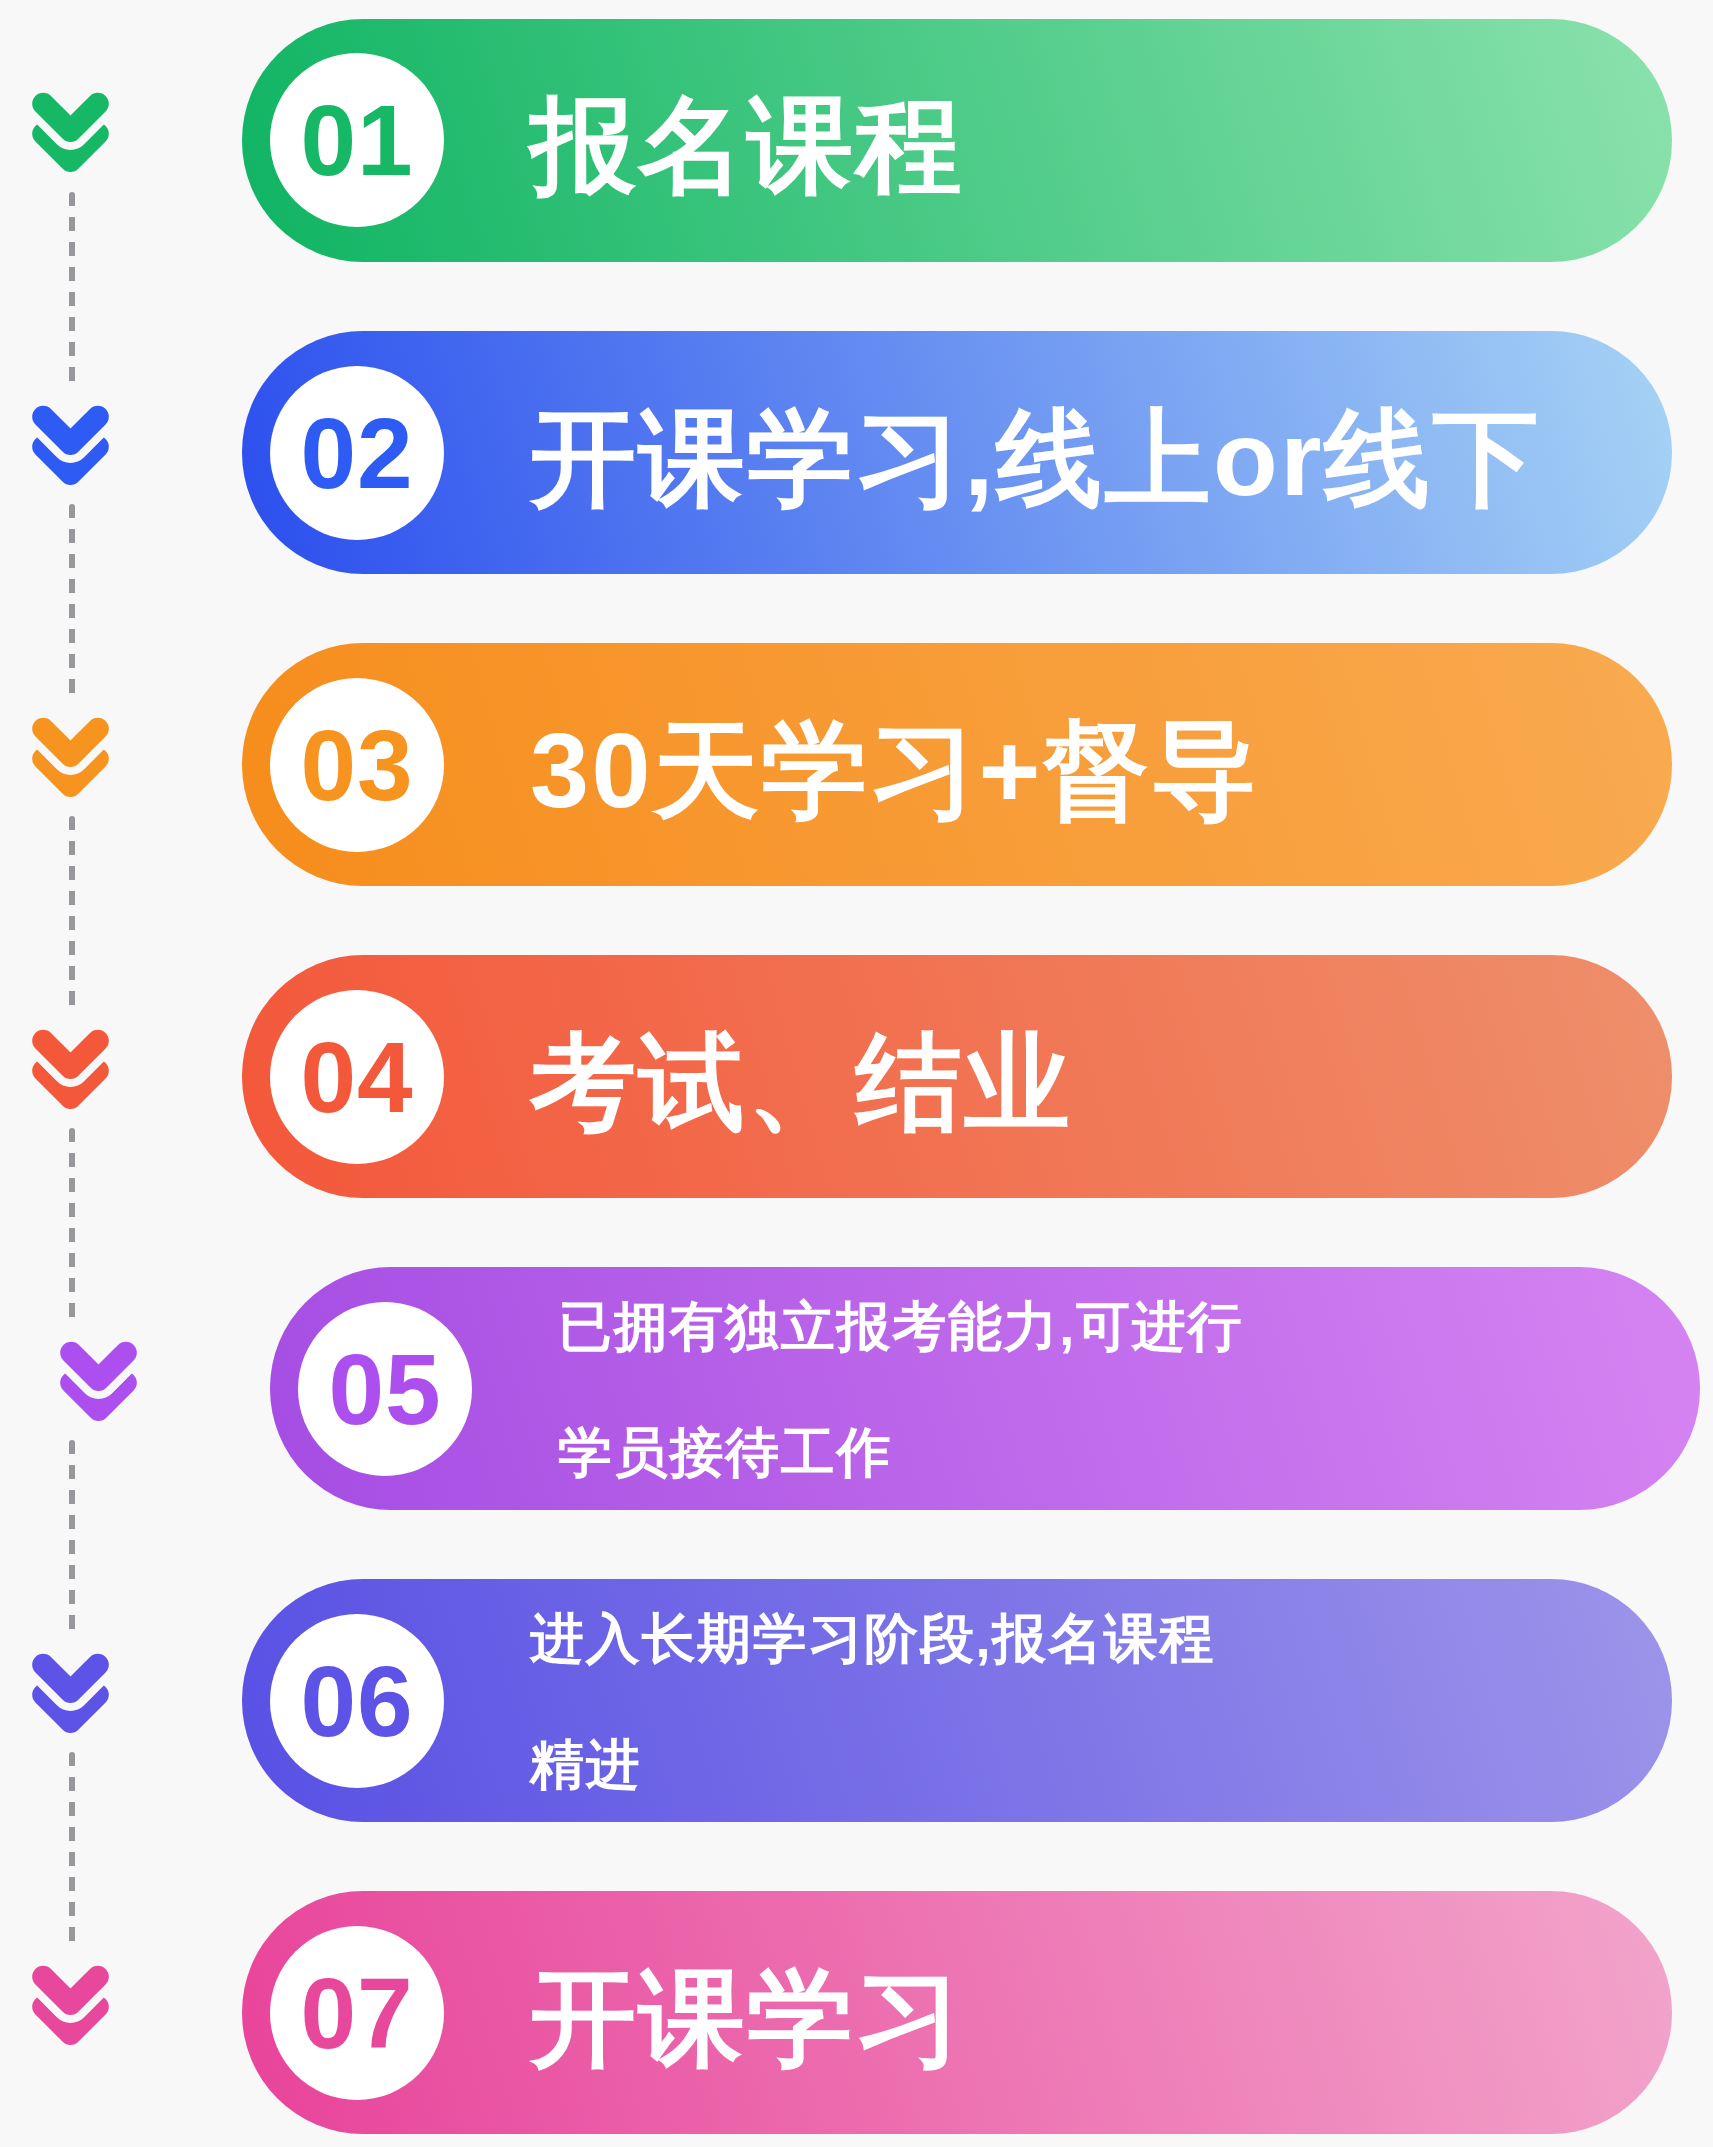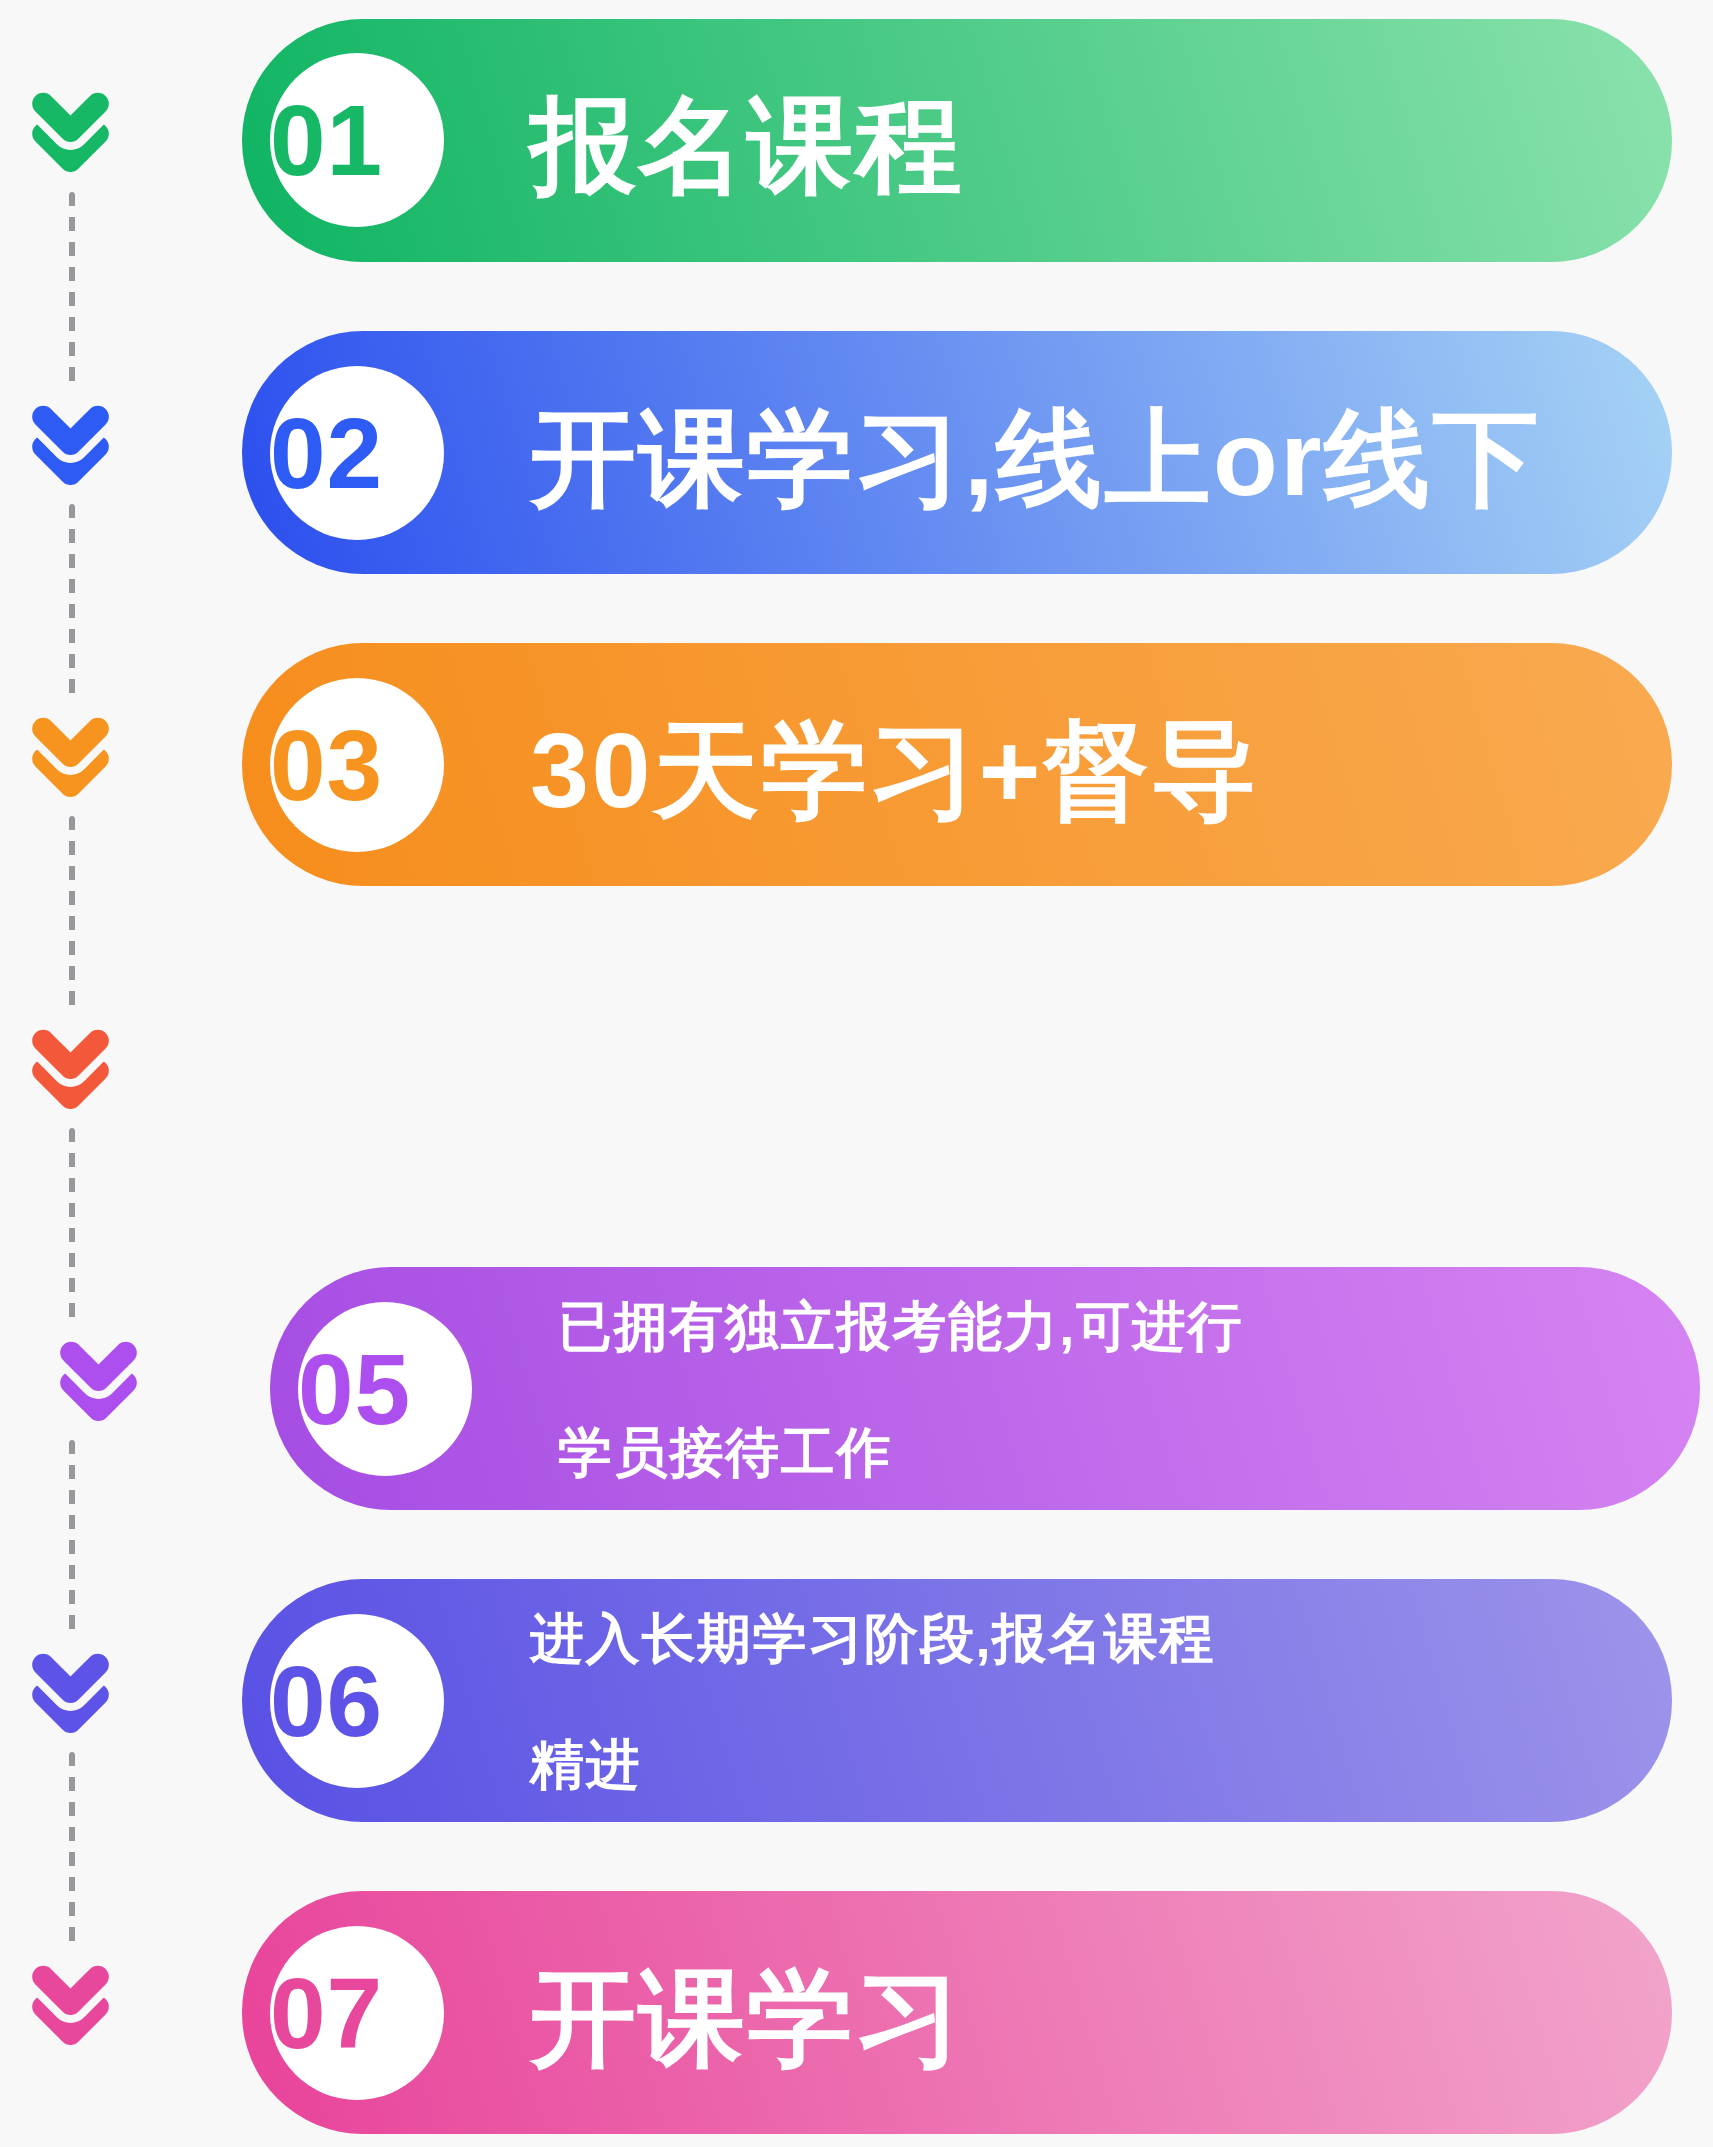--- a/index.html
+++ b/index.html
@@ -36,21 +36,21 @@
     display: flex;
     align-items: center;
   }
 
   .badge {
     flex: none;
     width: 174px; height: 174px;
     margin-left: 28px;
     background: #ffffff;
     border-radius: 50%;
-    display: flex; align-items: center; justify-content: flex-start;
+    display: flex; align-items: center; justify-content: center;
   }
   .num {
     font-size: 100px;
     font-weight: 800;
     letter-spacing: 0.8px;
     color: var(--accent);
     line-height: 1;
   }
 
   .title {
@@ -131,20 +131,28 @@
       </div>
     </div>
   </div>
 
   <div class="step" style="top: 955px; --accent: #f4583a; --g1: #f4573a; --g2: #ee8f6b;">
     <svg class="chevron" viewBox="0 0 92 104" aria-hidden="true">
       <path class="arc" d="M15 48 L46 79 L77 48"></path>
       <path class="halo" d="M15 14 L46 45 L77 14"></path>
       <path class="arc" d="M15 14 L46 45 L77 14"></path>
     </svg>
+    <div class="pill">
+      <div class="badge">
+        <span class="num">04</span>
+      </div>
+      <div class="title one-line">
+        <span class="line">考试、结业</span>
+      </div>
+    </div>
   </div>
 
   <div class="step" style="top: 1267px; margin-left: 28px; --accent: #ad4fee; --g1: #a54de3; --g2: #d684f2;">
     <svg class="chevron" viewBox="0 0 92 104" aria-hidden="true">
       <path class="arc" d="M15 48 L46 79 L77 48"></path>
       <path class="halo" d="M15 14 L46 45 L77 14"></path>
       <path class="arc" d="M15 14 L46 45 L77 14"></path>
     </svg>
     <div class="pill">
       <div class="badge">

